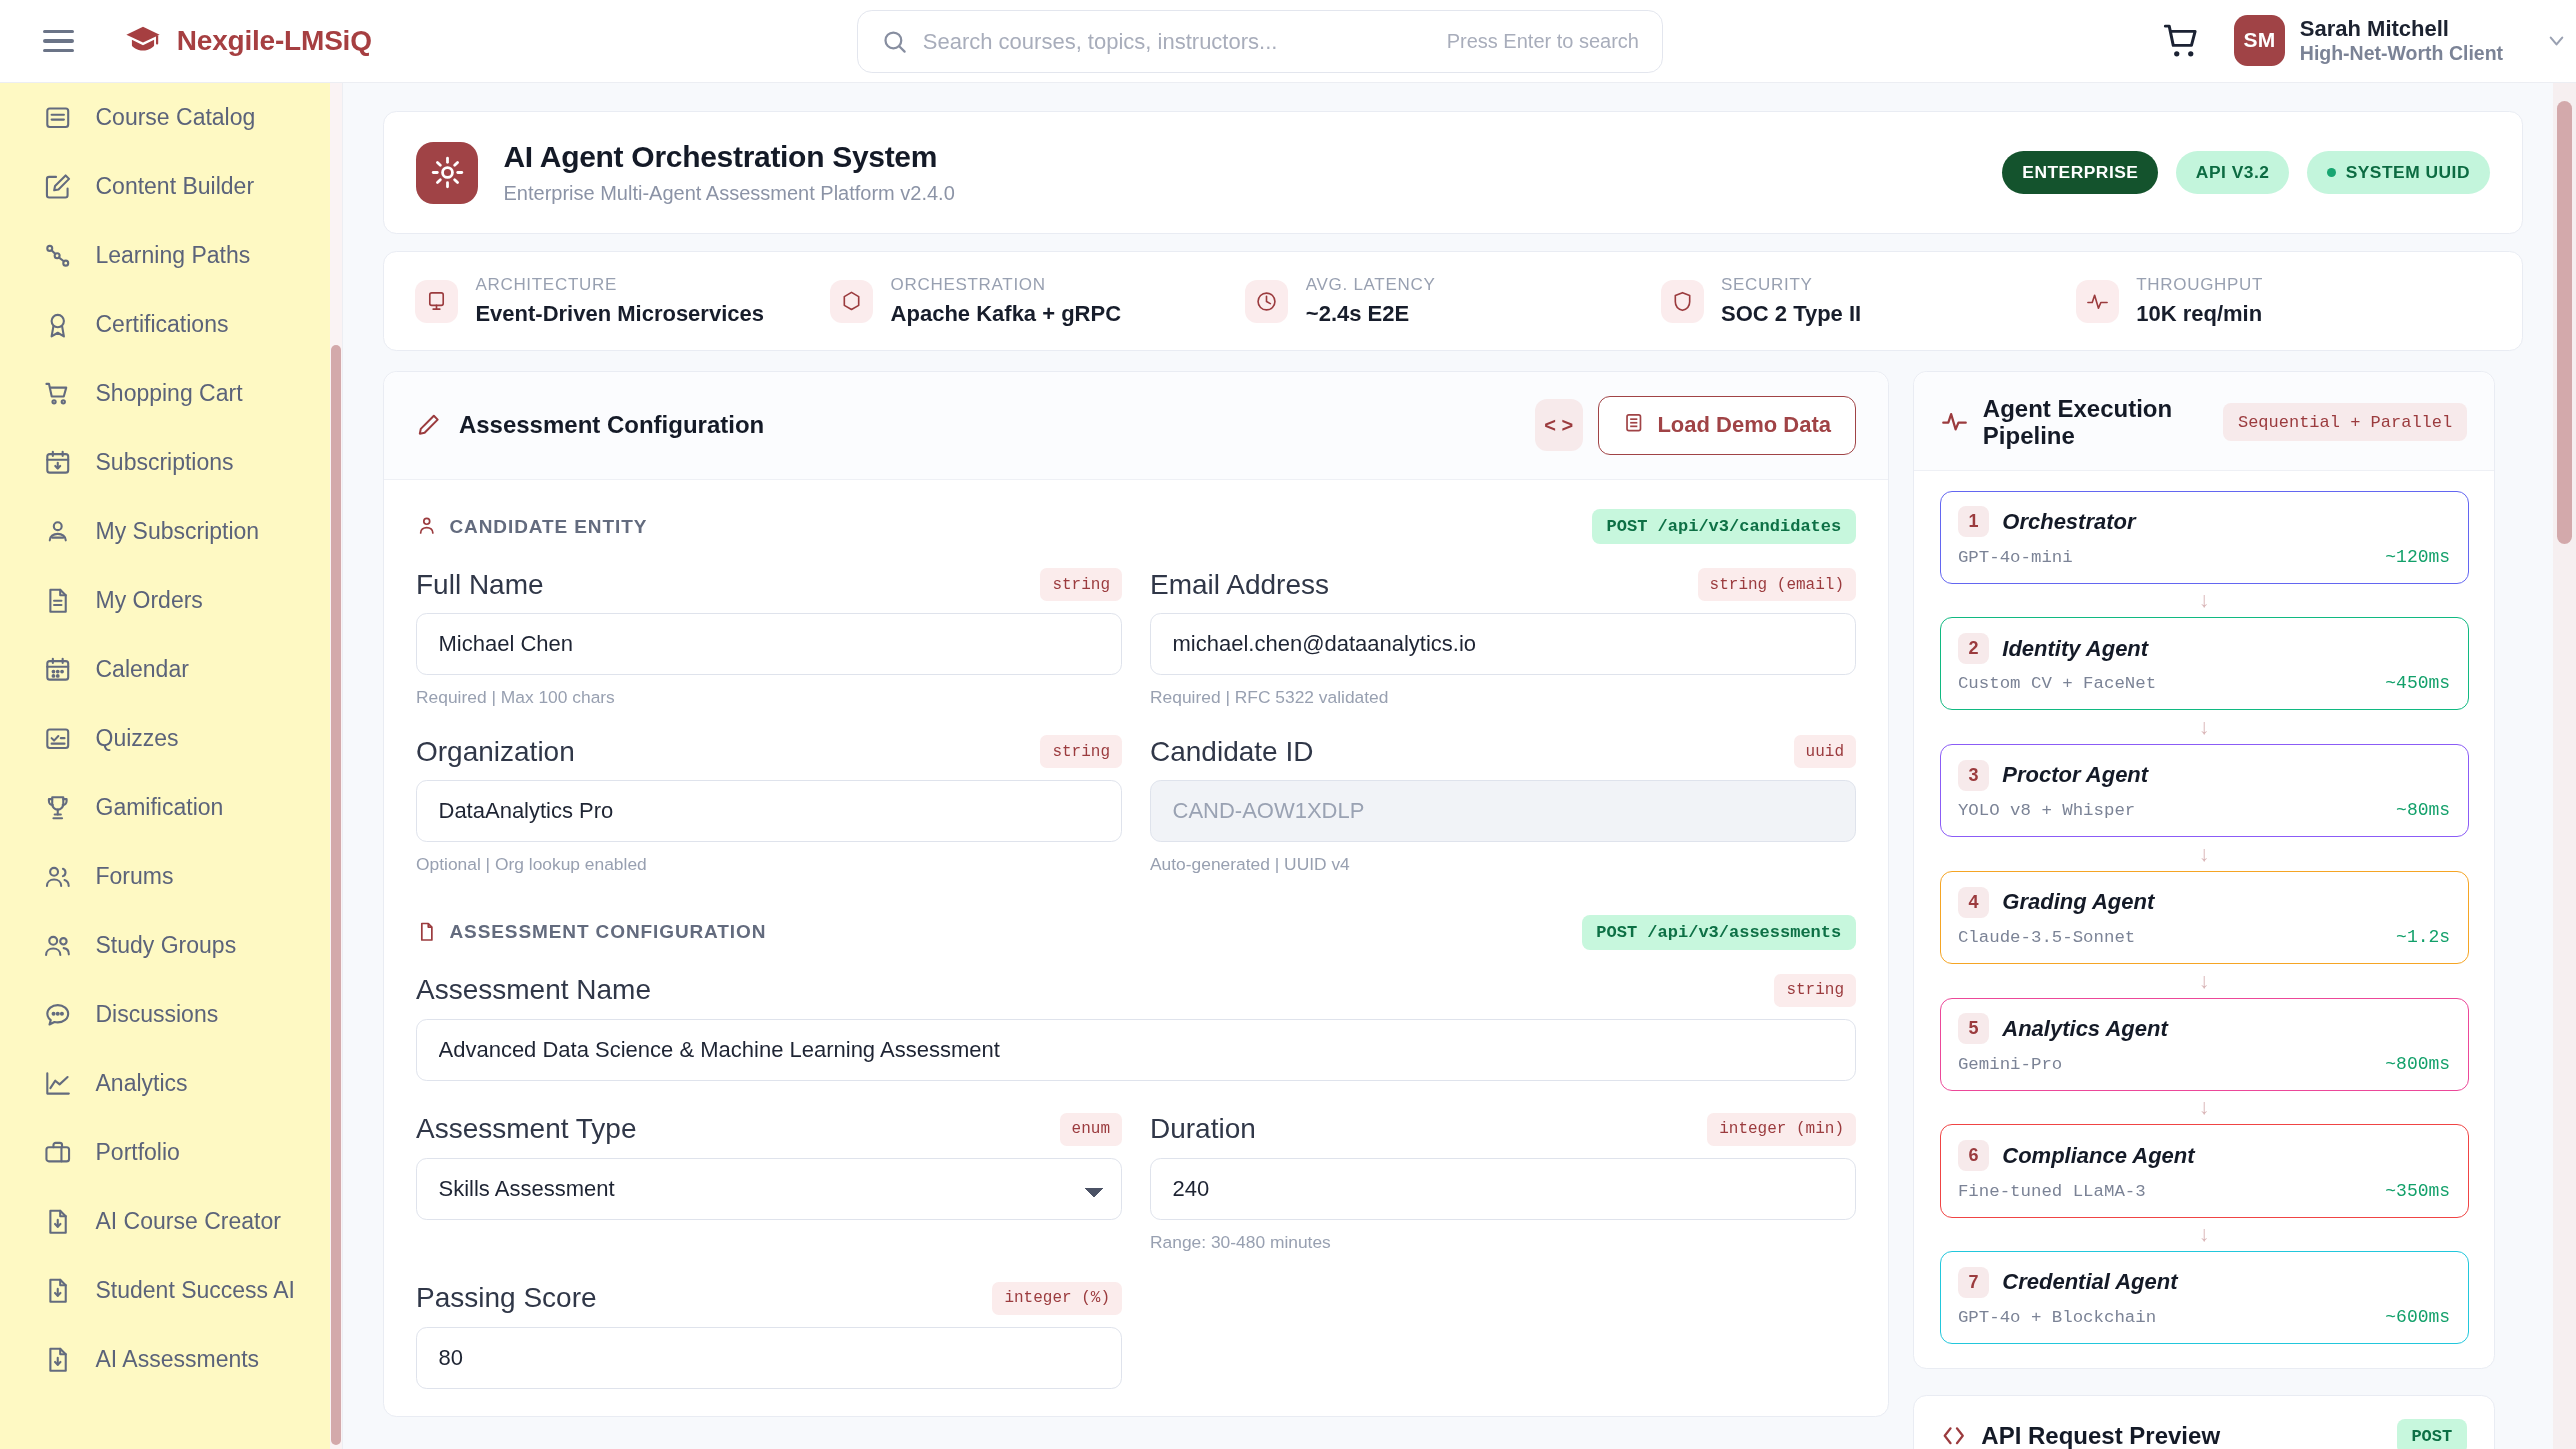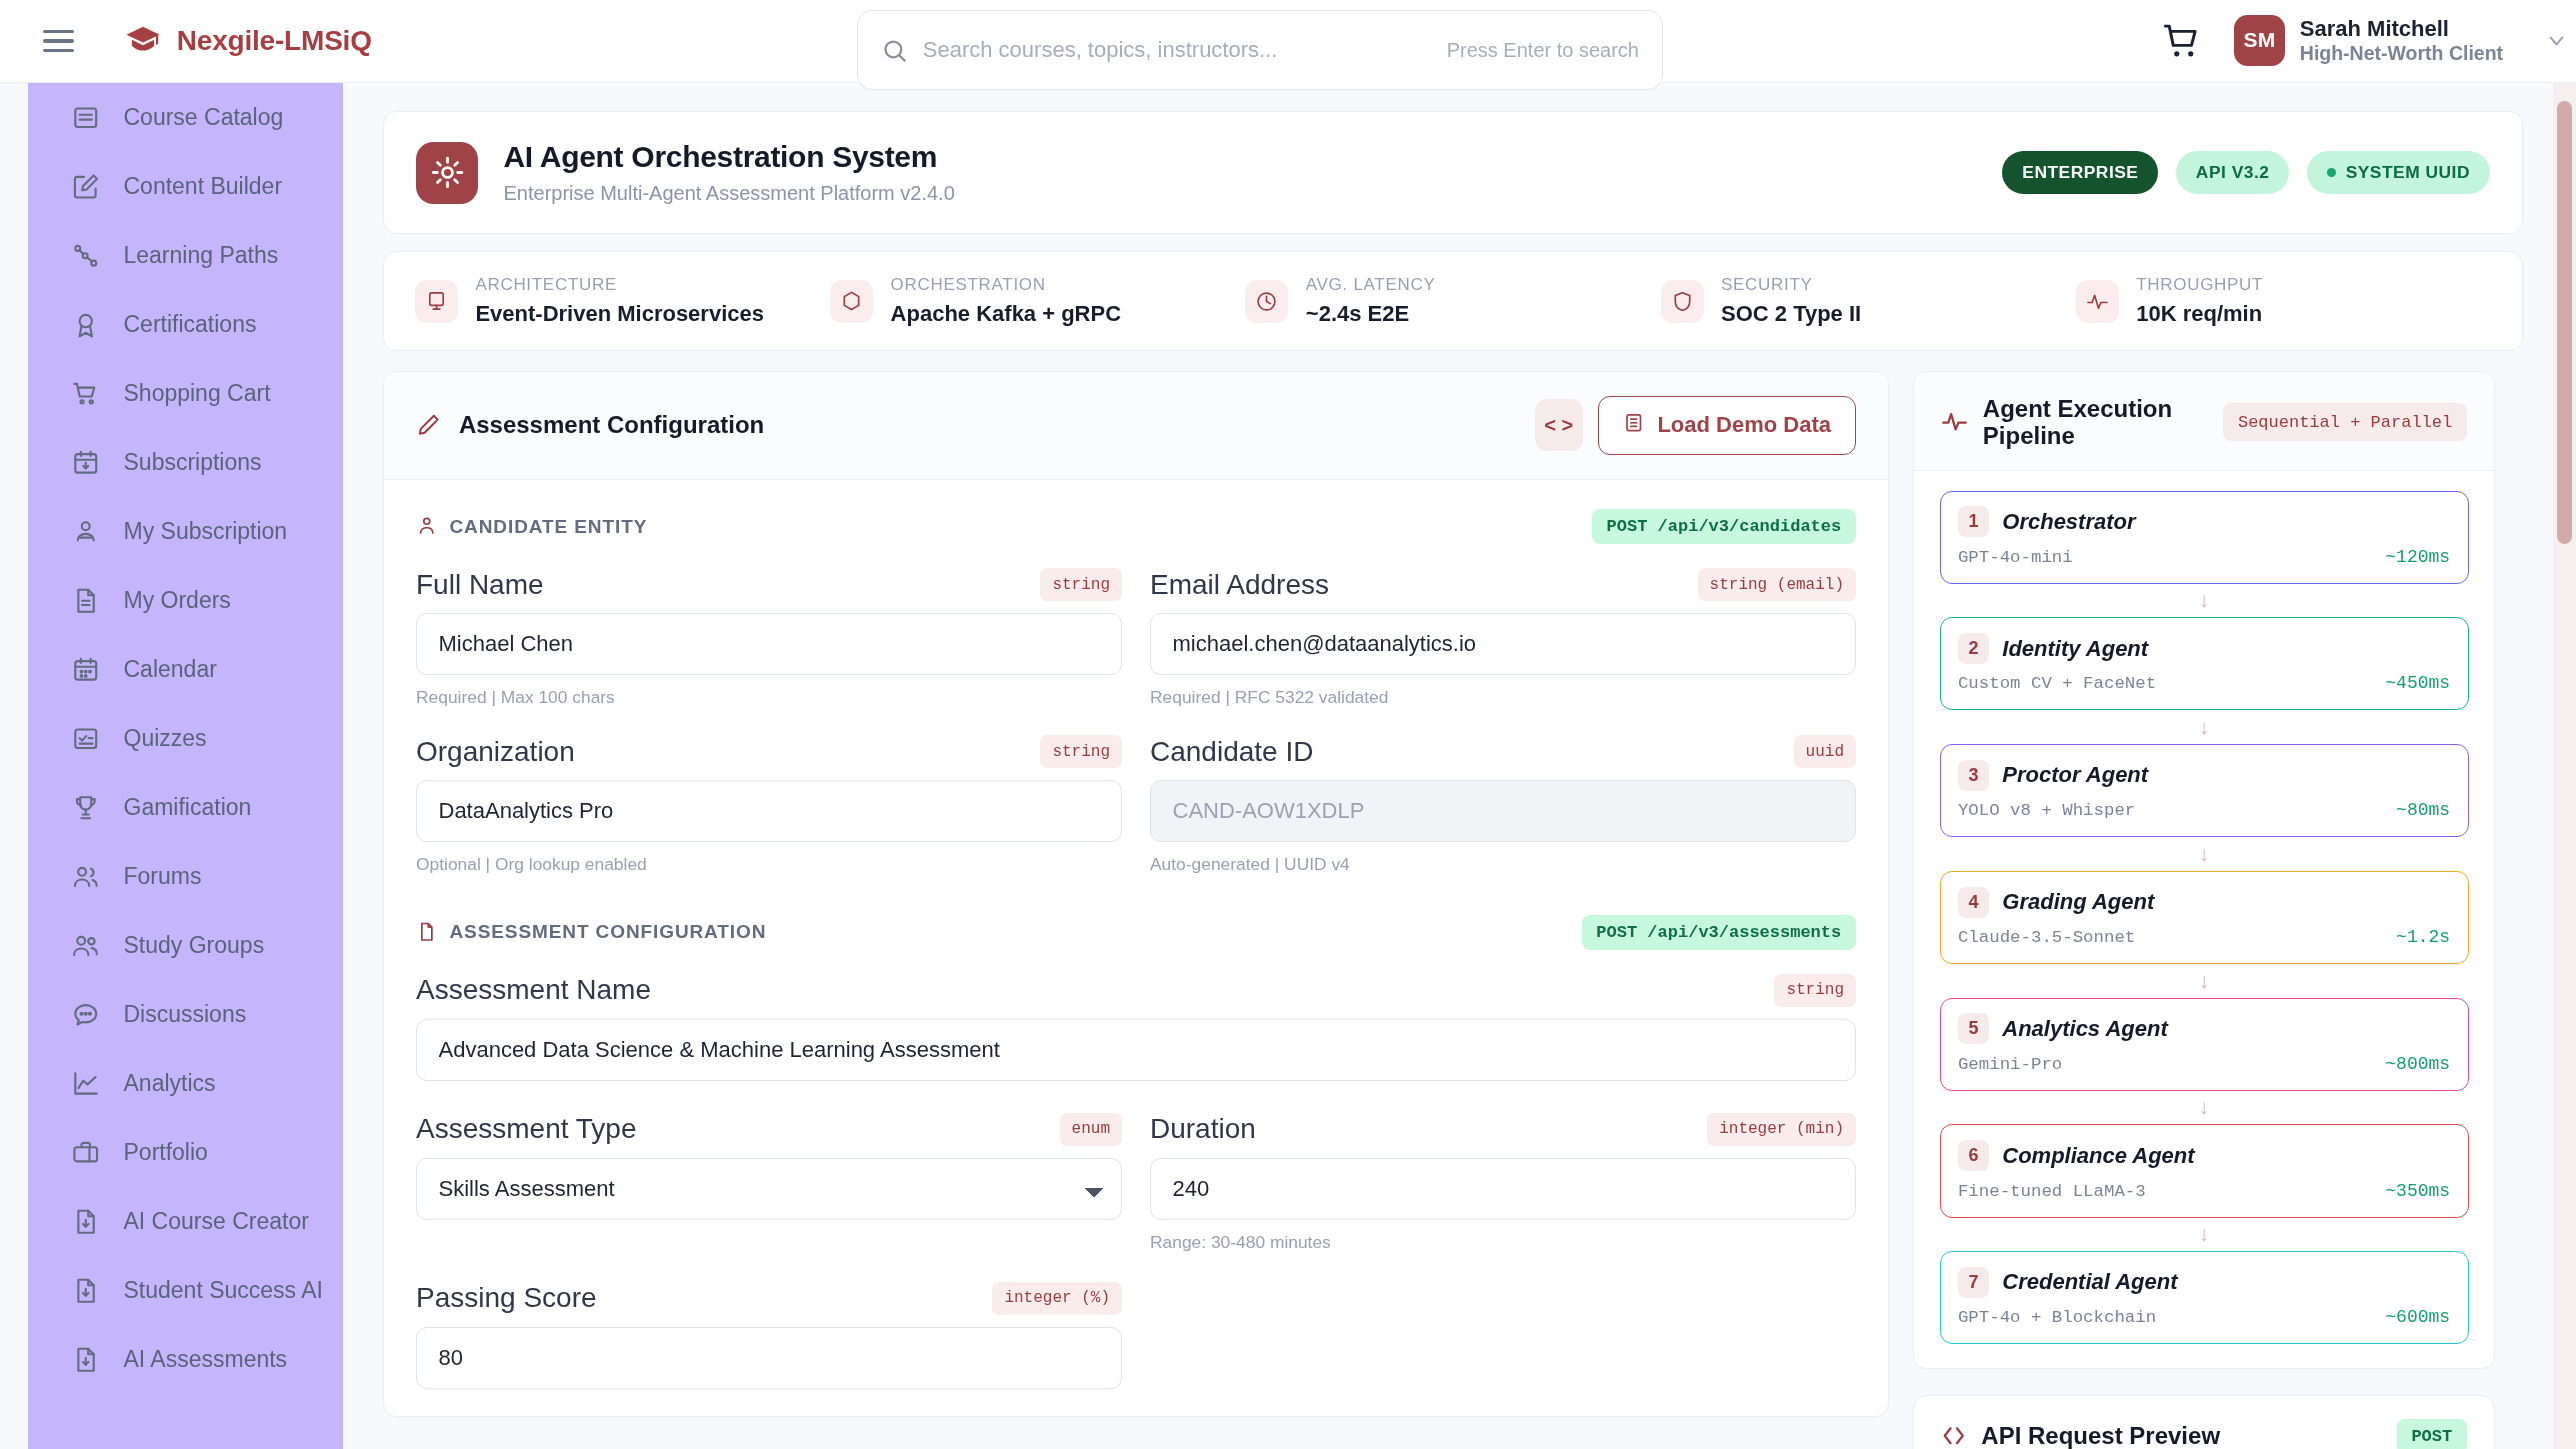--- a/index.html
+++ b/index.html
@@ -17,21 +17,21 @@
     background: #ffffff; border-bottom: 0.7px solid #eceef3;
     display: flex; align-items: center; z-index: 30;
   }
   .hamburger { width: 31px; height: 23px; margin-left: 43px; display: flex; flex-direction: column; justify-content: space-between; cursor: pointer; }
   .hamburger i { display: block; height: 3.4px; background: #6b7487; border-radius: 2px; }
   .brand { display: flex; align-items: center; margin-left: 50px; gap: 14.8px; }
   .brand-logo { width: 38px; height: 38px; }
   .brand-name { font-size: 28px; font-weight: 700; color: #a63f41; letter-spacing: -0.2px; }
 
   .searchwrap {
-    position: absolute; left: 857px; top: 10px; width: 806px; height: 80px;
+    position: absolute; left: 857px; top: 10px; width: 806px; height: 63px;
     border: 0.7px solid #e3e6ee; border-radius: 14.8px; background: #fff;
     display: flex; align-items: center; padding: 0 23px;
   }
   .search-ico { width: 27px; height: 27px; flex: 0 0 27px; }
   .search-input {
     flex: 1; border: 0; outline: 0; font-size: 22px; color: #2a2f3d;
     font-family: "Liberation Sans", sans-serif; margin-left: 14.8px; background: transparent;
   }
   .search-input::placeholder { color: #a8adbb; }
   .search-hint { font-size: 20px; color: #a8adbb; white-space: nowrap; }
@@ -42,21 +42,21 @@
     width: 51px; height: 51px; border-radius: 13.4px; background: #a04346; color: #fff;
     display: flex; align-items: center; justify-content: center; font-size: 21px; font-weight: 700; letter-spacing: 0.3px;
   }
   .profile-name { font-size: 22px; font-weight: 700; color: #1c2230; line-height: 1.18; }
   .profile-role { font-size: 19.5px; color: #7b8396; font-weight: 600; line-height: 1.18; }
   .chev-down { width: 23px; height: 23px; margin-left: 27px; }
 
   
   .sidebar {
     position: absolute; top: 83px; left: 0; width: 343px; height: 1366px;
-    background: #c4b5fd; border-right: 0.7px solid #eceef3; overflow: hidden; margin-left: 28px;
+    background: #fef9c3; border-right: 0.7px solid #eceef3; overflow: hidden;
   }
   .nav-item {
     display: flex; align-items: center; height: 69px; padding-left: 43px; gap: 23px; cursor: pointer;
   }
   .nav-item .ico { width: 29.5px; height: 29.5px; flex: 0 0 29.5px; color: #636b7e; }
   .nav-item .lbl { font-size: 23px; color: #5b637a; font-weight: 500; white-space: nowrap; }
   .sb-track { position: absolute; right: 0px; top: 0; width: 12px; height: 1366px; background: #faf3f4; }
   .sb-thumb { position: absolute; right: 1.3px; top: 262px; width: 9.4px; height: 1100px; background: #d3a9ab; border-radius: 5.4px; }
 
   

